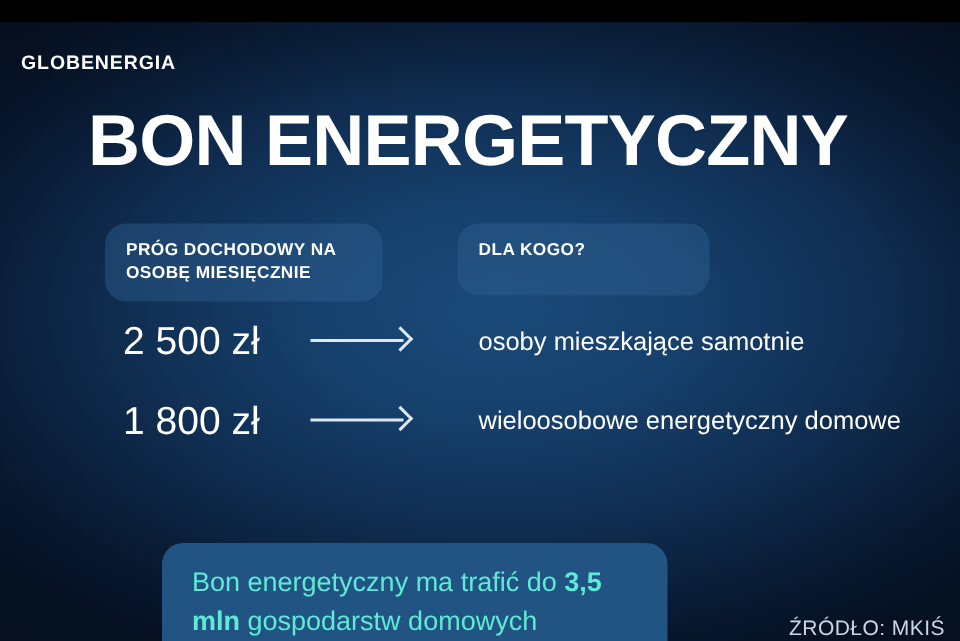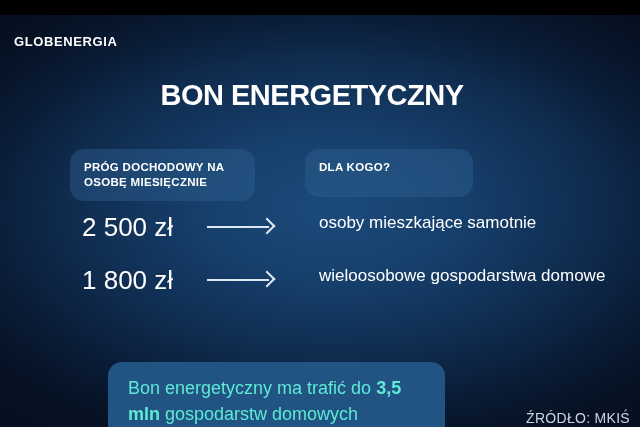--- a/index.html
+++ b/index.html
@@ -37,21 +37,21 @@
     letter-spacing: 0.6px;
     color: #ffffff;
     z-index: 4;
   }
   .title {
     position: absolute;
     left: 0;
     right: 16px;
     top: 57px;
     text-align: center;
-    font-size: 29px;
+    font-size: 48px;
     line-height: 46px;
     font-weight: bold;
     letter-spacing: -0.5px;
     color: #ffffff;
     z-index: 4;
   }
   .chip {
     position: absolute;
     z-index: 4;
     background: rgba(47,96,145,0.45);
@@ -79,21 +79,21 @@
   .rows {
     position: absolute;
     left: 0;
     top: 196px;
     width: 640px;
     z-index: 4;
   }
   .row {
     position: relative;
     display: flex;
-    align-items: flex-start;
+    align-items: center;
     margin-bottom: 21px;
     gap: 24px;
   }
   .amount {
     width: 175px;
     flex: none;
     padding-left: 82px;
     box-sizing: border-box;
     font-size: 26px;
     line-height: 32px;
@@ -181,21 +181,21 @@
       </div>
       <div class="desc">osoby mieszkające samotnie</div>
     </div>
 
     <div class="row">
       <div class="amount">1 800 zł</div>
       <div class="arrow">
         <span class="arrow-line"></span>
         <span class="arrow-head"></span>
       </div>
-      <div class="desc">wieloosobowe gospodarstwa domowe</div>
+      <div class="desc">wieloosobowe energetyczny domowe</div>
     </div>
 
   </div>
 
   <div class="banner">
     <span>Bon energetyczny ma trafić do </span><b>3,5 mln</b><span> gospodarstw domowych</span>
   </div>
 
   <div class="source">ŹRÓDŁO: MKIŚ</div>
 

